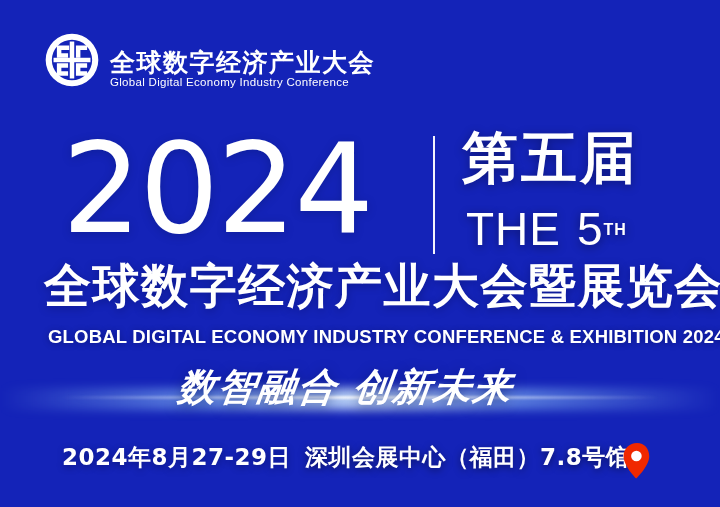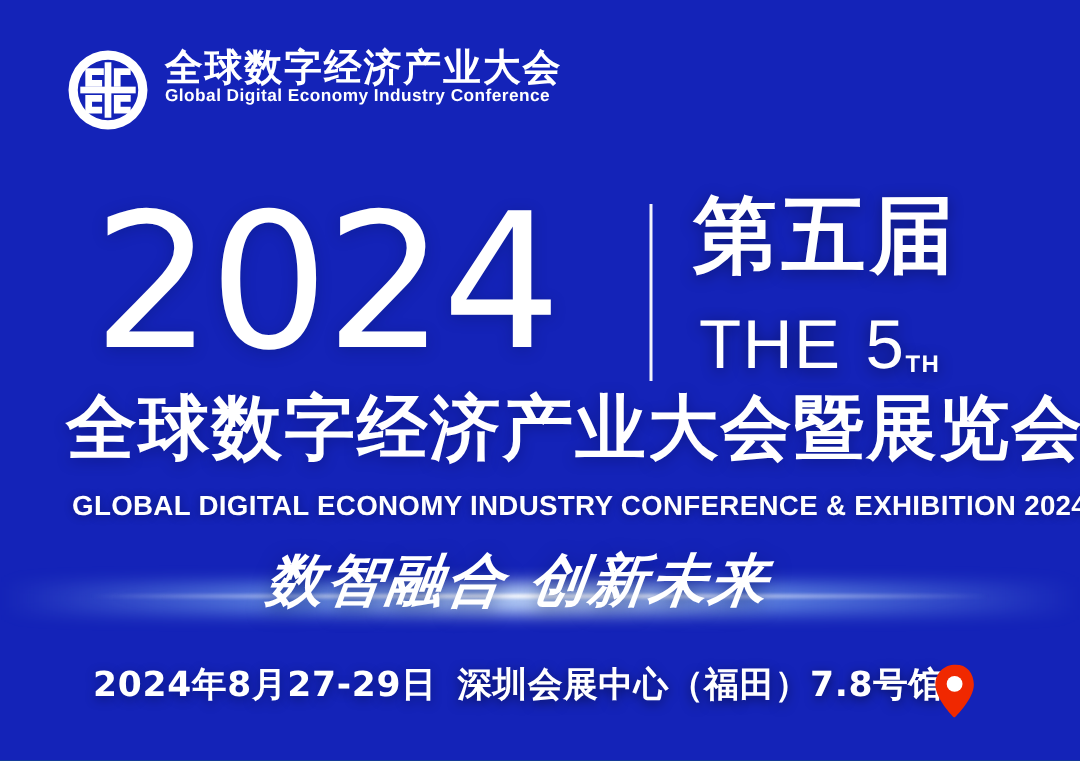--- a/index.html
+++ b/index.html
@@ -108,30 +108,30 @@
   .sweep2{
     position:absolute;left:60px;top:396px;width:600px;height:3px;
     background:linear-gradient(90deg,rgba(255,255,255,0),rgba(255,255,255,.9),rgba(255,255,255,0));
     filter:blur(1px);
   }
 
   
   .fg{position:absolute;inset:0;}
 
   
-  .logo{position:absolute;left:44px;top:32px;display:flex;align-items:flex-start;gap:10px;}
+  .logo{position:absolute;left:44px;top:32px;display:flex;align-items:flex-end;gap:10px;}
   .logo-mark{width:56px;height:56px;flex:0 0 56px;}
   .logo-txt{display:flex;flex-direction:column;gap:2px;}
   .logo-cn{
     color:#fff;font-size:25px;font-weight:700;line-height:1;
     letter-spacing:1.5px;white-space:nowrap;
     font-family:"DejaVu Sans","Liberation Sans",sans-serif;
   }
   .logo-en{
-    color:#fff;font-size:11.5px;font-weight:700;line-height:1;
+    color:#fff;font-size:11.5px;font-weight:400;line-height:1;
     letter-spacing:.3px;white-space:nowrap;
   }
 
   
   .year{
     position:absolute;left:62px;top:126px;
     color:#fff;font-size:125px;line-height:1;font-weight:400;
     letter-spacing:-2px;
     font-family:"DejaVu Sans","Liberation Sans",sans-serif;
     text-shadow:0 2px 10px rgba(0,20,80,.28);
@@ -146,21 +146,21 @@
     position:absolute;left:462px;top:130px;
     color:#fff;font-size:56px;line-height:1;font-weight:700;letter-spacing:3px;
     font-family:"DejaVu Sans","Liberation Sans",sans-serif;
     text-shadow:0 2px 10px rgba(0,0,0,.35);
   }
   .edition-en{
     position:absolute;left:466px;top:206px;
     color:#fff;font-size:46px;line-height:1;font-weight:400;letter-spacing:1px;
     font-family:"Liberation Sans",sans-serif;
     text-shadow:0 2px 10px rgba(0,0,0,.45);
-    display:flex;align-items:flex-end;
+    display:flex;align-items:center;
   }
   .edition-en .ord{font-size:16px;font-weight:700;line-height:1;margin-top:2px;}
   .edition-en .num{margin-left:16px;}
 
   
   .title-cn{
     position:absolute;left:44px;top:262px;
     color:#fff;font-size:47px;line-height:1;font-weight:700;letter-spacing:1.5px;
     font-family:"DejaVu Sans","Liberation Sans",sans-serif;
     white-space:nowrap;

